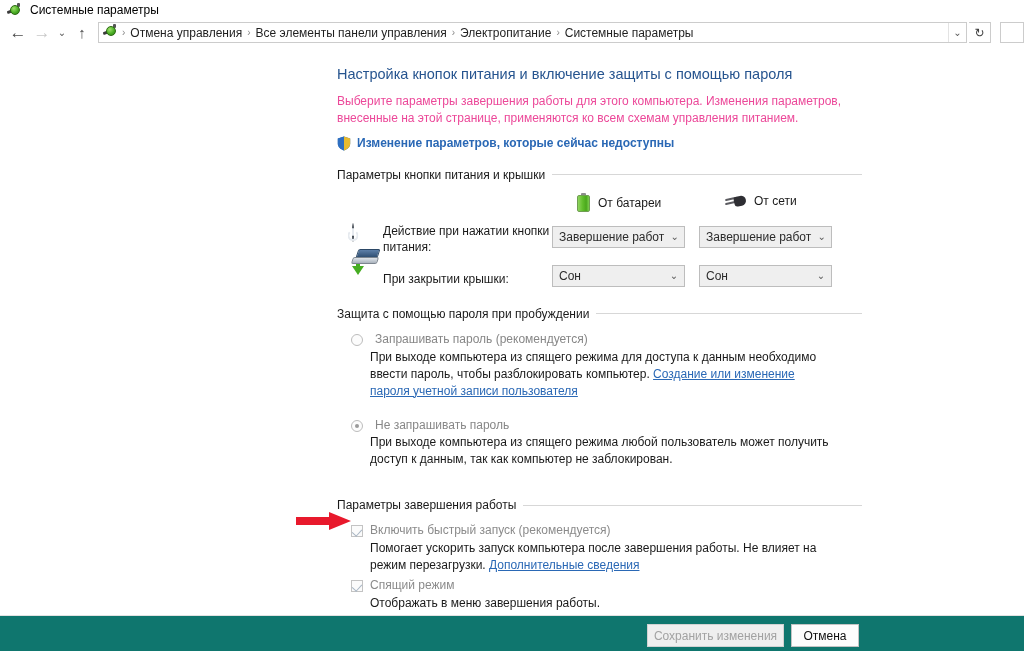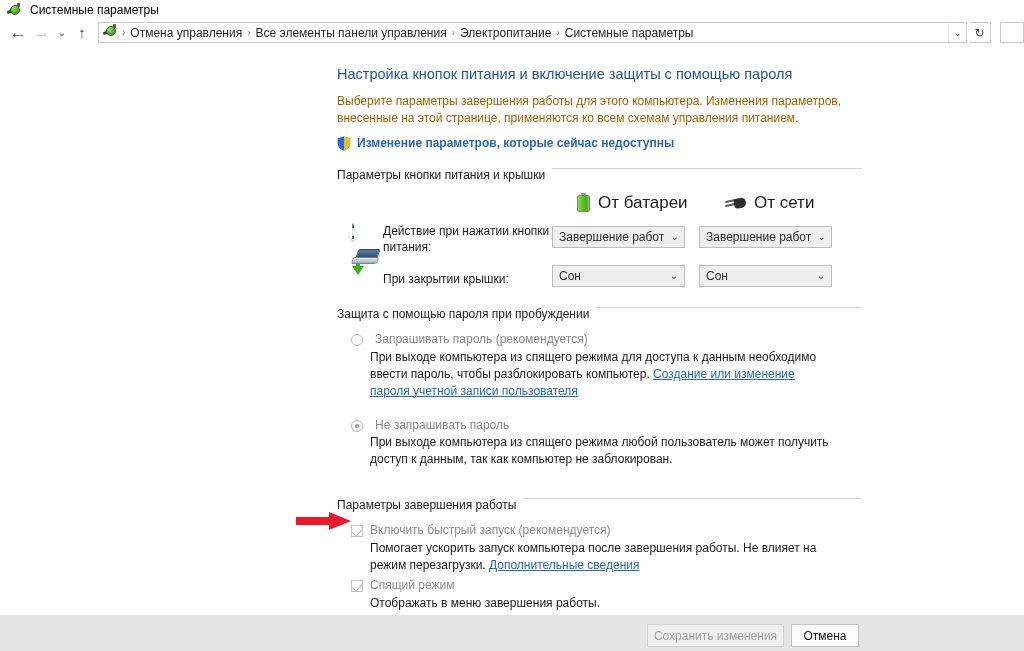--- a/index.html
+++ b/index.html
@@ -109,40 +109,40 @@
     background: #ffffff;
   }
   .inner { position: absolute; left: 337px; top: 19px; width: 525px; }
 
   h1.page-title {
     font-size: 14.5px; font-weight: normal; color: #2f5496;
     margin: 0 0 9px 0; line-height: 1.3;
     color: #26548f;
   }
   p.page-desc {
-    font-size: 12px; color: #a16207; margin: 0 0 9px 0;
+    font-size: 12px; color: #ec4899; margin: 0 0 9px 0;
     line-height: 1.42; width: 512px;
   }
   .uac-row { display: flex; align-items: center; gap: 6px; margin-bottom: 17px; font-weight: bold; }
   .shield { width: 14px; height: 15px; position: relative; flex: 0 0 auto; }
   .shield svg { display: block; }
   .uac-link { font-size: 12px; color: #2a68b5; }
 
   
   .section-head {
-    display: flex; gap: 7px;
+    display: flex; align-items: center; gap: 7px;
     margin-bottom: 11px;
   }
   .section-head .label { font-size: 12px; color: #1a1a1a; white-space: nowrap; }
   .section-head .rule { flex: 1 1 auto; height: 1px; background: #d7d7d7; }
 
   
   .colheads { position: relative; height: 24px; margin-bottom: 6px; }
   .colhead { position: absolute; display: flex; align-items: center; gap: 8px; top: 0; }
-  .colhead .txt { font-size: 17px; color: #1a1a1a; }
+  .colhead .txt { font-size: 12px; color: #1a1a1a; }
   .colhead.battery { left: 240px; }
   .colhead.mains { left: 387px; }
 
   .battery-icon { width: 13px; height: 20px; position: relative; }
   .battery-icon .cap {
     position: absolute; left: 4px; top: 0; width: 5px; height: 2px;
     background: #8e8e8e; border-radius: 1px 1px 0 0;
   }
   .battery-icon .shell {
     position: absolute; left: 0; top: 2px; width: 13px; height: 17px;
@@ -270,21 +270,21 @@
     width: 56px; height: 20px;
   }
 
   
   .footer-rule {
     position: absolute; left: 0; top: 615px; width: 1024px; height: 1px;
     background: #e2e2e2;
   }
   .footer {
     position: absolute; left: 0; top: 616px; width: 1024px; height: 35px;
-    background: #e5e5e5;
+    background: #0f766e;
   }
   .btn {
     position: absolute; top: 8px; height: 23px;
     border: 1px solid #c4c4c4;
     font-size: 12px;
     display: flex; align-items: center; justify-content: center;
   }
   .btn.save {
     left: 647px; width: 137px;
     background: #efefef; color: #a2a2a2; border-color: #d2d2d2;

